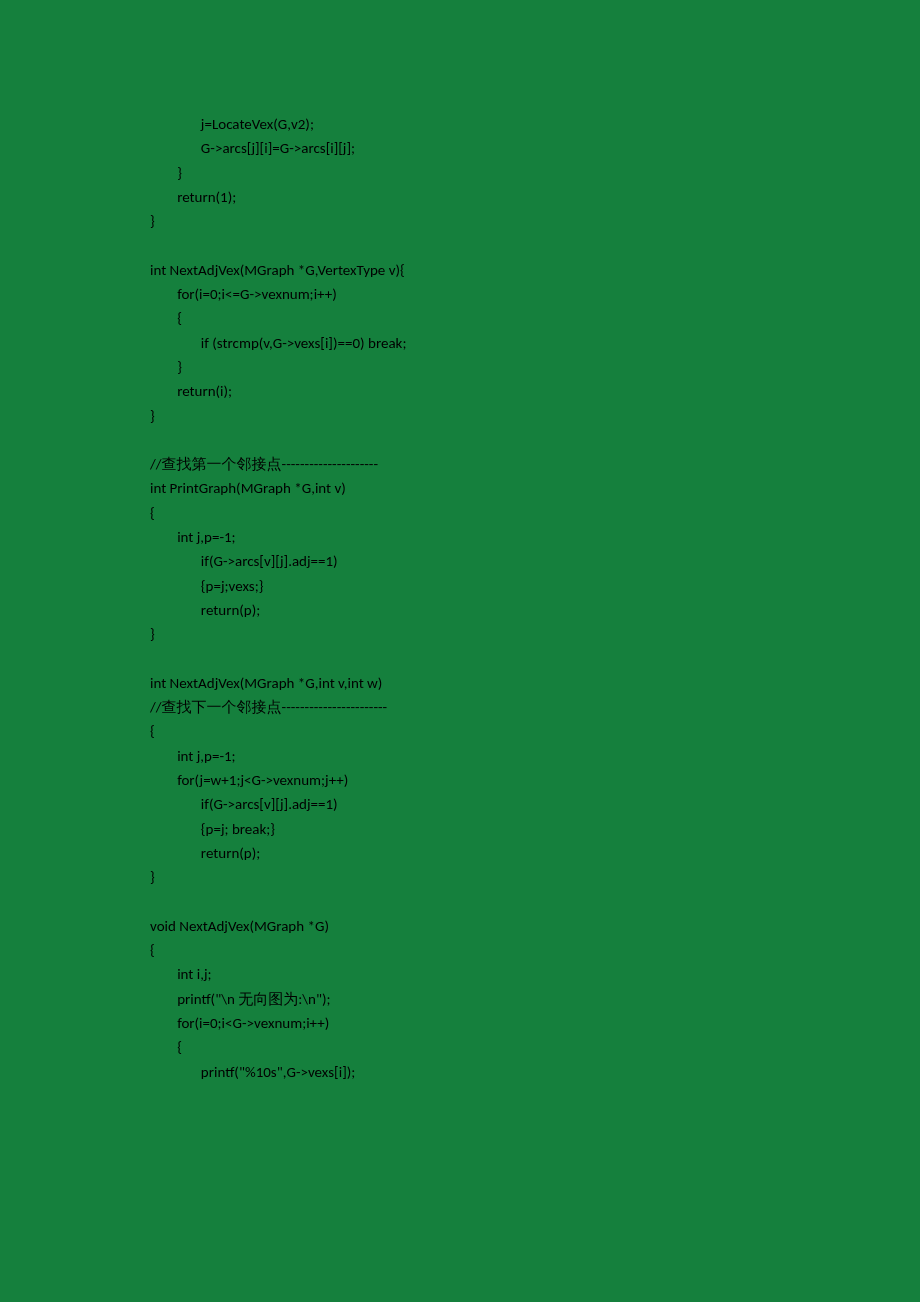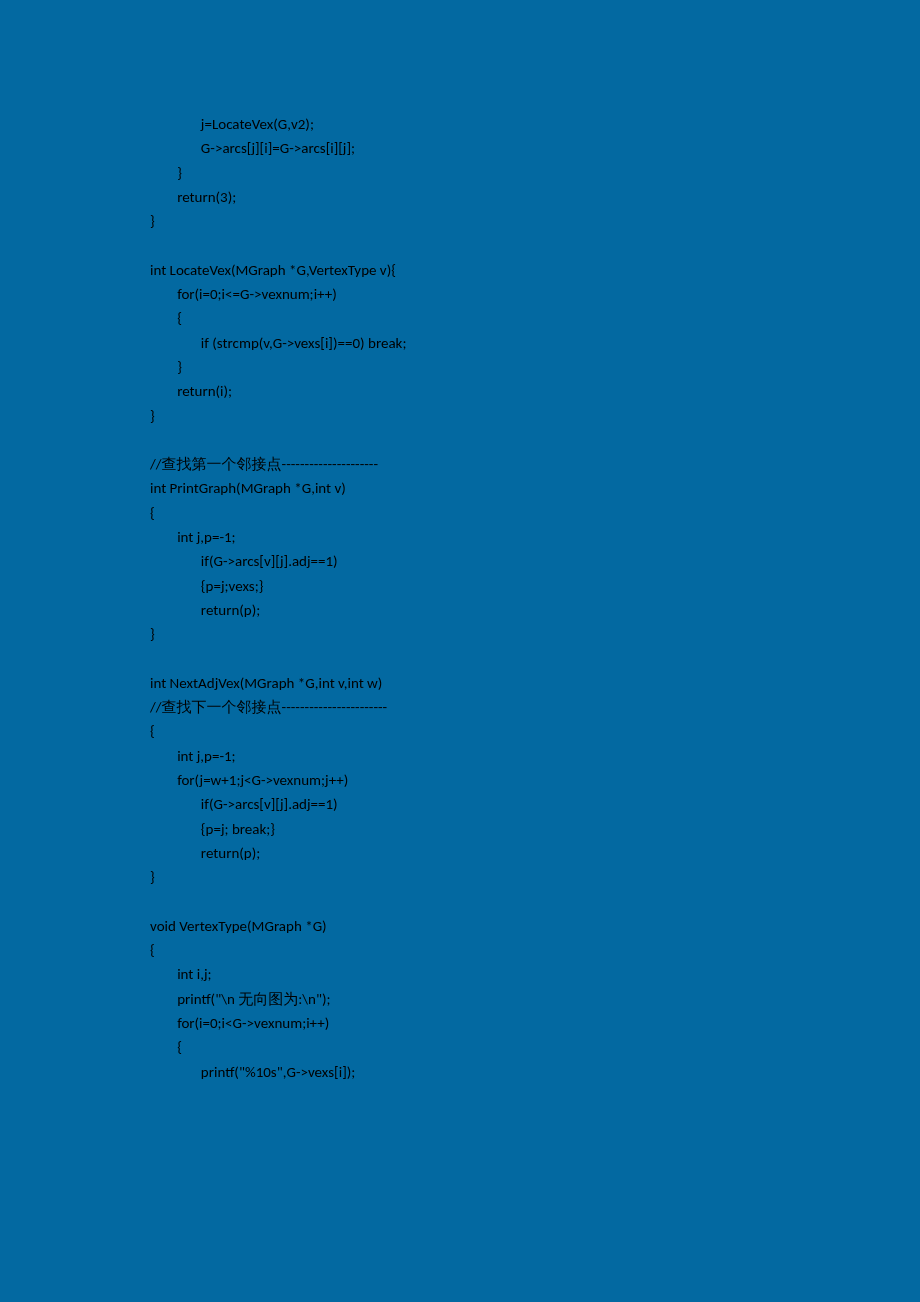--- a/index.html
+++ b/index.html
@@ -9,39 +9,39 @@
     font-family: "Calibri", "Microsoft YaHei", "SimSun", sans-serif;
     font-size: 15px;
     line-height: 1.62;
     color: #000000;
   }
   .page {
     width: 920px;
     min-height: 1302px;
     padding: 112px 150px 80px 150px;
     box-sizing: border-box;
-    background: #0369a1;
+    background: #15803d;
   }
   .code-line {
     white-space: pre;
     font-family: "Calibri", "Microsoft YaHei", "SimSun", sans-serif;
   }
 </style>
 </head>
 <body>
 
 <div class="page">
   <div id="code-container">
       <div class="code-line">               j=LocateVex(G,v2);</div>
       <div class="code-line">               G-&gt;arcs[j][i]=G-&gt;arcs[i][j];</div>
       <div class="code-line">        }</div>
-      <div class="code-line">        return(3);</div>
+      <div class="code-line">        return(1);</div>
       <div class="code-line">}</div>
       <div class="code-line">&nbsp;</div>
-      <div class="code-line">int LocateVex(MGraph *G,VertexType v){</div>
+      <div class="code-line">int NextAdjVex(MGraph *G,VertexType v){</div>
       <div class="code-line">        for(i=0;i&lt;=G-&gt;vexnum;i++)</div>
       <div class="code-line">        {</div>
       <div class="code-line">               if (strcmp(v,G-&gt;vexs[i])==0) break;</div>
       <div class="code-line">        }</div>
       <div class="code-line">        return(i);</div>
       <div class="code-line">}</div>
       <div class="code-line">&nbsp;</div>
       <div class="code-line">//查找第一个邻接点---------------------</div>
       <div class="code-line">int PrintGraph(MGraph *G,int v)</div>
       <div class="code-line">{</div>
@@ -54,21 +54,21 @@
       <div class="code-line">int NextAdjVex(MGraph *G,int v,int w)</div>
       <div class="code-line">//查找下一个邻接点-----------------------</div>
       <div class="code-line">{</div>
       <div class="code-line">        int j,p=-1;</div>
       <div class="code-line">        for(j=w+1;j&lt;G-&gt;vexnum;j++)</div>
       <div class="code-line">               if(G-&gt;arcs[v][j].adj==1)</div>
       <div class="code-line">               {p=j; break;}</div>
       <div class="code-line">               return(p);</div>
       <div class="code-line">}</div>
       <div class="code-line">&nbsp;</div>
-      <div class="code-line">void VertexType(MGraph *G)</div>
+      <div class="code-line">void NextAdjVex(MGraph *G)</div>
       <div class="code-line">{</div>
       <div class="code-line">        int i,j;</div>
       <div class="code-line">        printf("\n 无向图为:\n");</div>
       <div class="code-line">        for(i=0;i&lt;G-&gt;vexnum;i++)</div>
       <div class="code-line">        {</div>
       <div class="code-line">               printf("%10s",G-&gt;vexs[i]);</div>
     </div>
 </div>
 
 </body></html>

